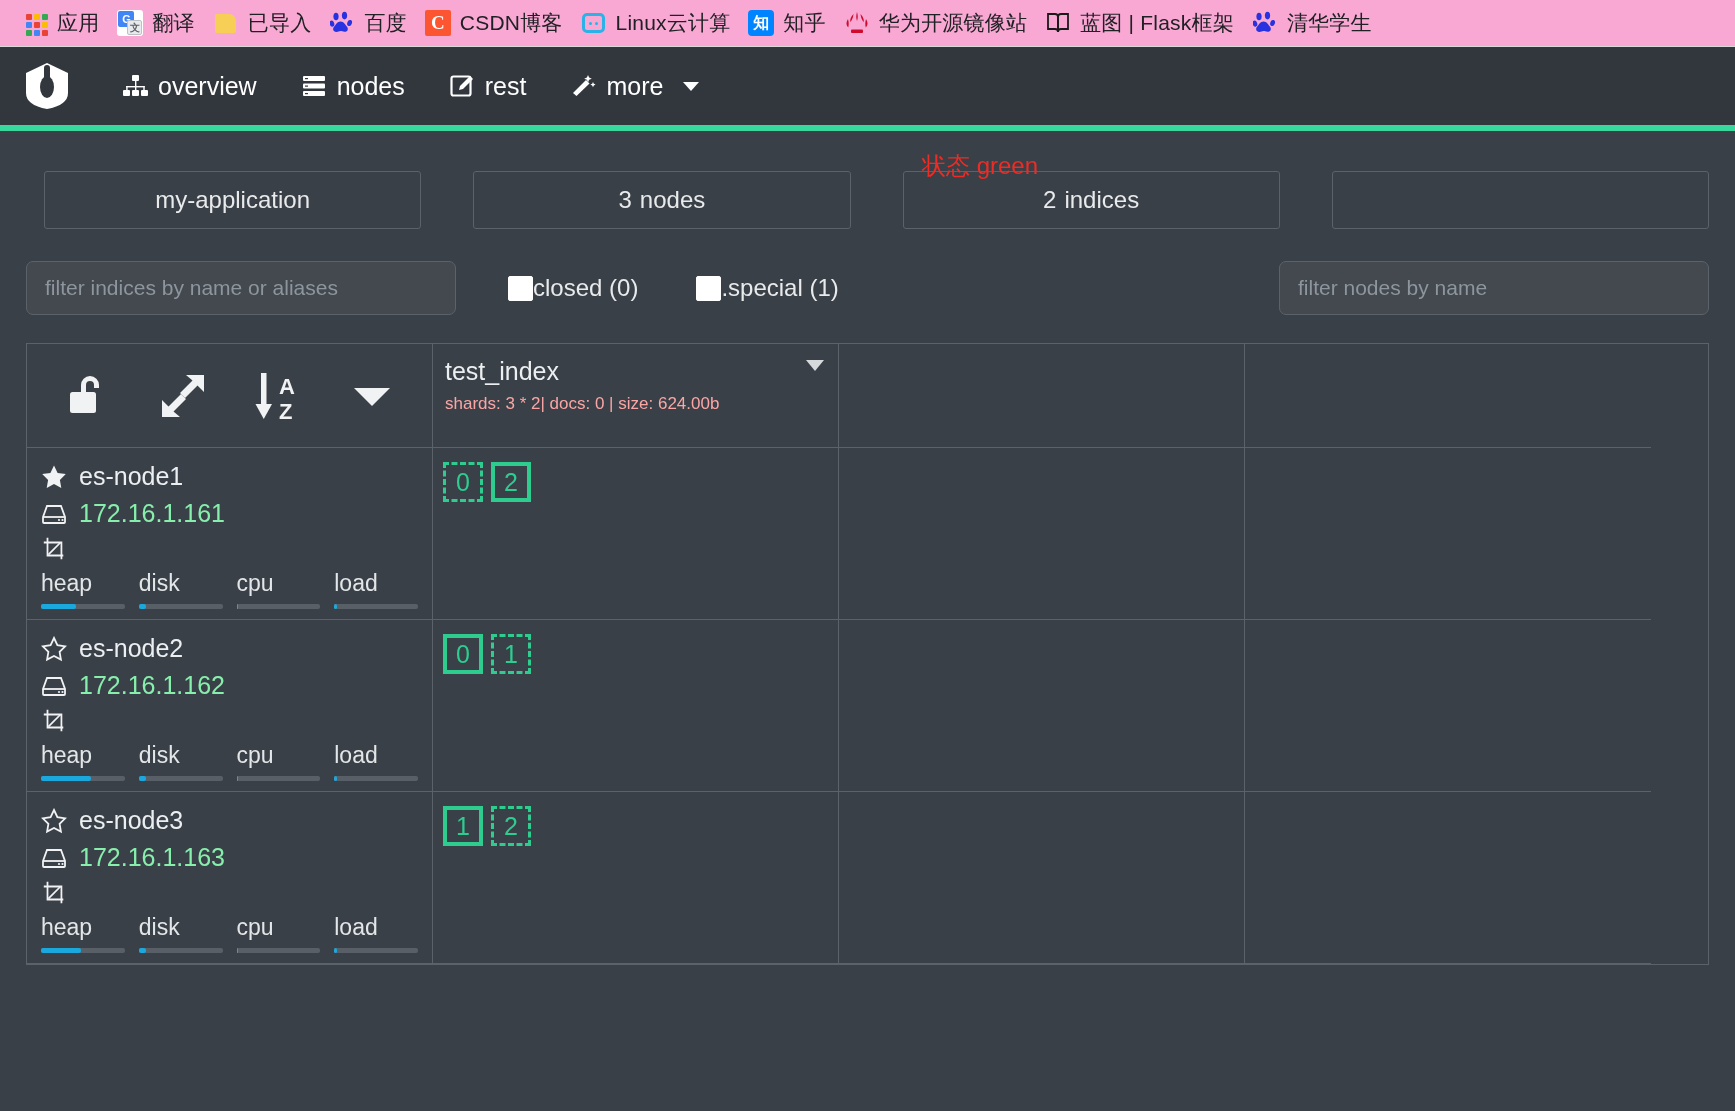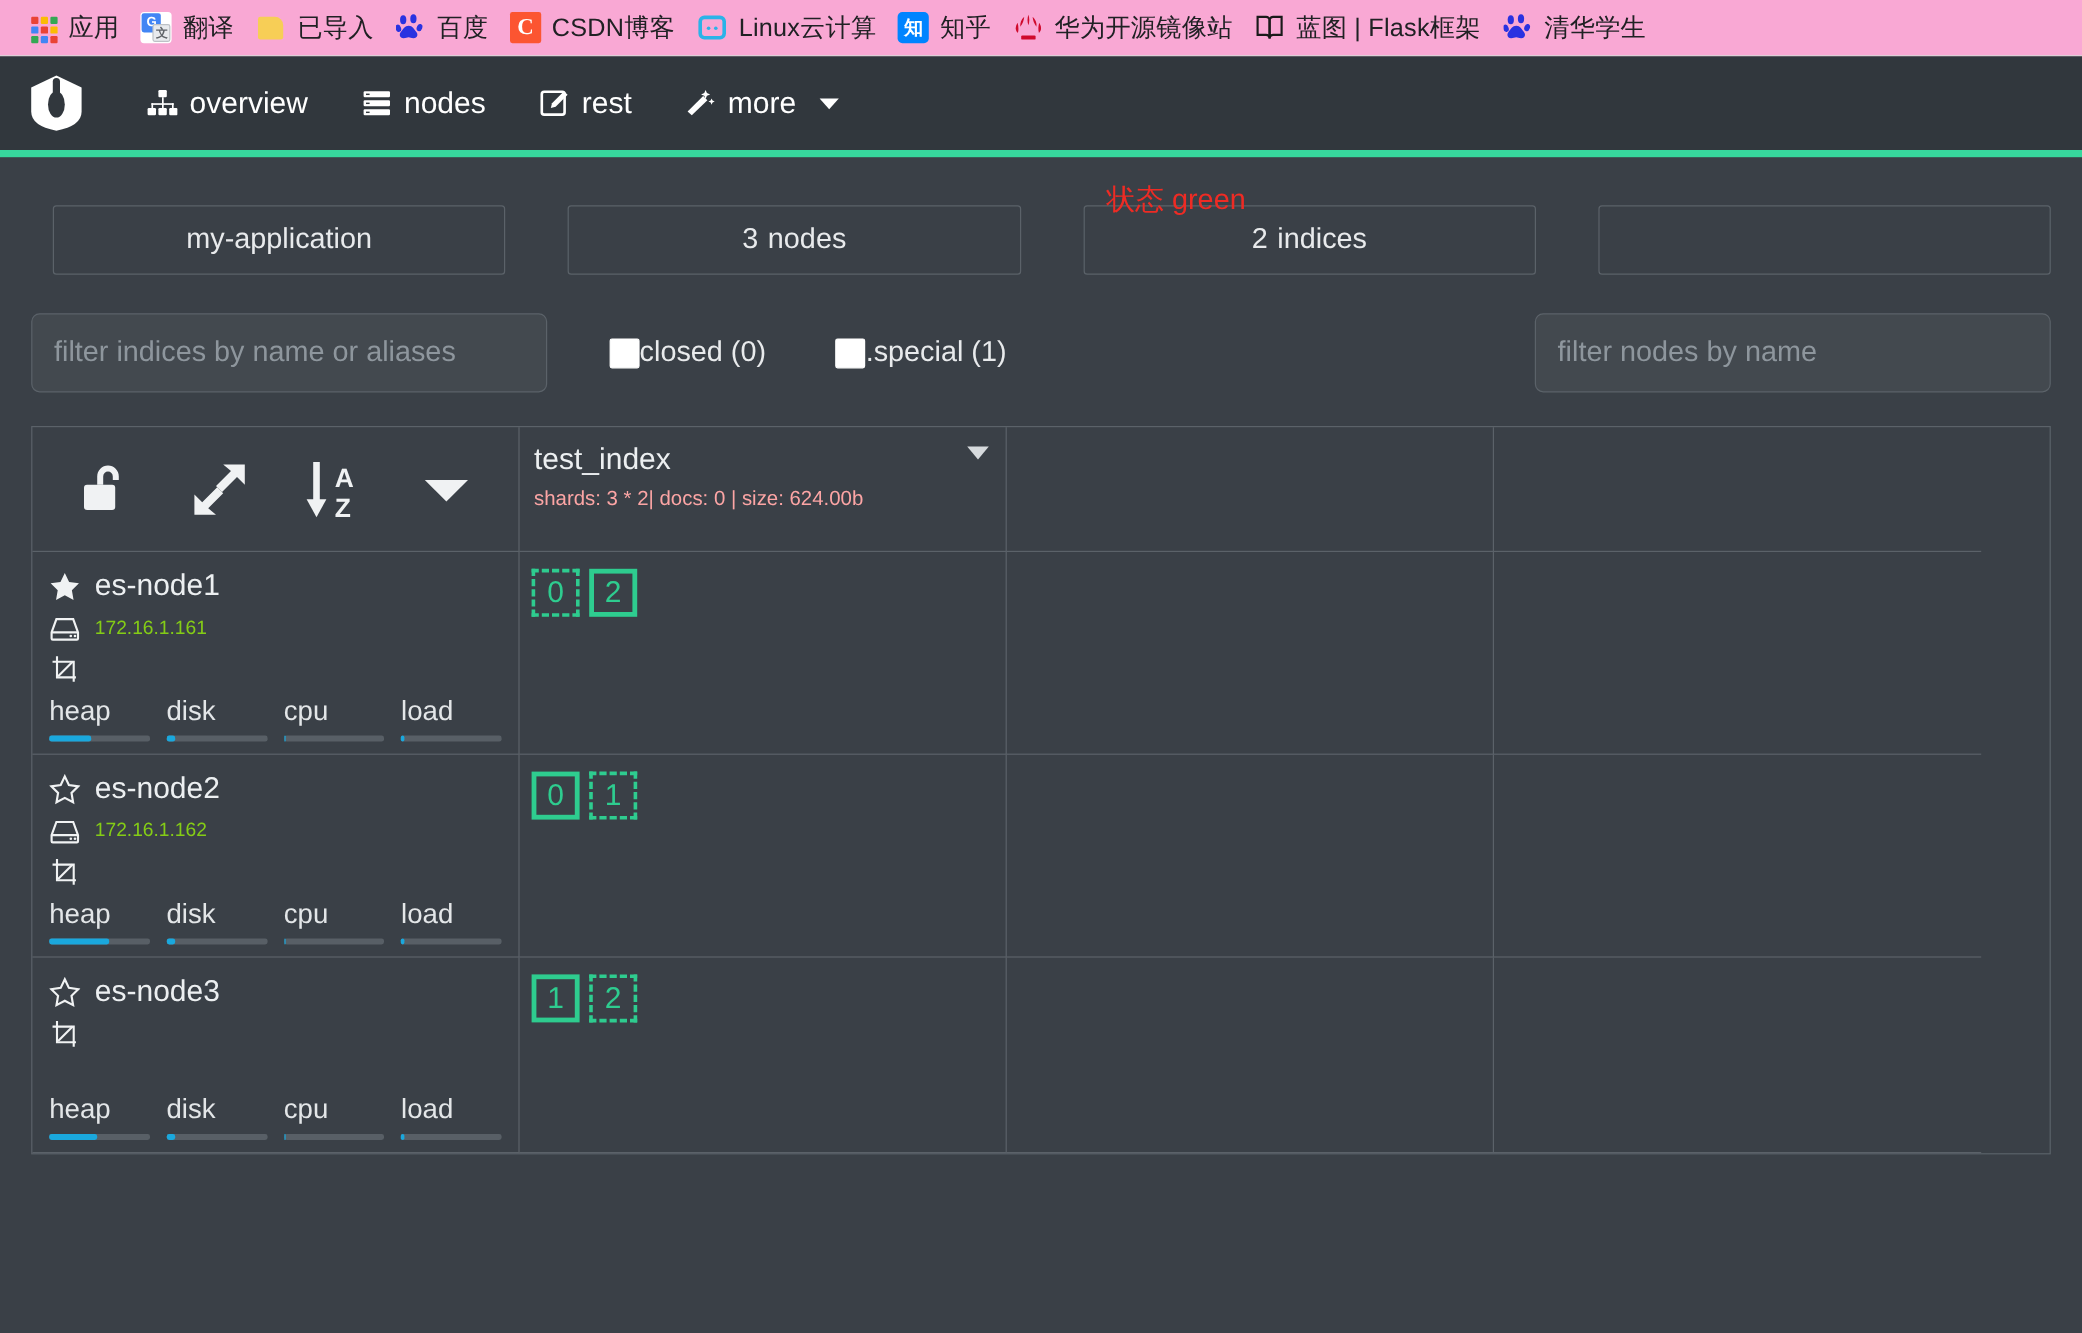--- a/index.html
+++ b/index.html
@@ -130,26 +130,26 @@
 
   
   #filters-row {
     display: flex;
     align-items: center;
     padding: 32px 26px 0 26px;
     gap: 52px;
   }
   .filter-input {
     width: 430px;
-    height: 66px;
+    height: 54px;
     background: #43494f;
     border: 1px solid #5b6269;
     border-radius: 7px;
     color: #cfd3d6;
-    font-size: 24px;
+    font-size: 21px;
     padding: 0 18px;
     outline: none;
     font-family: "Liberation Sans", sans-serif;
   }
   .filter-input::placeholder { color: #8e969d; }
   .checkbox-group { display: flex; align-items: center; gap: 58px; flex: 0 0 auto; }
   .cb-wrap { display: flex; align-items: center; cursor: pointer; }
   .cb-box {
     width: 25px; height: 25px;
     background: #ffffff;
@@ -197,21 +197,21 @@
   .empty-head { height: 104px; }
 
   
   .node-cell {
     min-height: 163px;
     padding: 14px 14px 10px 14px;
     display: flex; flex-direction: column;
   }
   .node-line { display: flex; align-items: center; gap: 12px; margin-bottom: 8px; }
   .node-name { font-size: 25px; color: #eceff1; }
-  .node-ip { font-size: 16px; color: #84cc16; }
+  .node-ip { font-size: 25px; color: #86efac; }
   .node-icon { width: 26px; height: 26px; display:inline-flex; align-items:center; justify-content:center; }
   .metrics {
     margin-top: auto;
     display: grid;
     grid-template-columns: repeat(4, 1fr);
     gap: 14px;
   }
   .metric-label { font-size: 23px; color: #e3e6e8; margin-bottom: 7px; }
   .metric-track { height: 5px; background: #585f66; border-radius: 2px; }
   .metric-fill { height: 5px; background: #1aa8dd; border-radius: 2px; }
@@ -601,20 +601,31 @@
     <div class="node-line">
       <span class="node-icon">
         <svg width="26" height="26" viewBox="0 0 26 26" fill="none" stroke="#f0f2f3" stroke-width="1.8">
           <path d="M13 2 L16.4 9.2 L24.2 10.3 L18.6 15.8 L19.9 23.6 L13 19.9 L6.1 23.6 L7.4 15.8 L1.8 10.3 L9.6 9.2 Z"></path>
         </svg>
       </span>
       <span class="node-name">es-node3</span>
     </div>
     <div class="node-line">
       <span class="node-icon">
+        <svg width="26" height="22" viewBox="0 0 26 22" fill="none" stroke="#f0f2f3" stroke-width="1.8">
+          <path d="M2 14 L6 3 h14 l4 11 v5 a1 1 0 0 1 -1 1 H3 a1 1 0 0 1 -1-1 Z"></path>
+          <line x1="2" y1="14" x2="24" y2="14"></line>
+          <circle cx="18" cy="17" r="1.1" fill="#f0f2f3" stroke="none"></circle>
+          <circle cx="21.5" cy="17" r="1.1" fill="#f0f2f3" stroke="none"></circle>
+        </svg>
+      </span>
+      <span class="node-ip">172.16.1.163</span>
+    </div>
+    <div class="node-line">
+      <span class="node-icon">
         <svg width="28" height="28" viewBox="0 0 28 28" fill="none" stroke="#f0f2f3" stroke-width="1.9">
           <path d="M7 2 V21 H24"></path>
           <path d="M3 7 H22 V25"></path>
           <line x1="21" y1="7" x2="8" y2="20"></line>
         </svg>
       </span>
     </div>
     <div class="metrics">
       <div>
         <div class="metric-label">heap</div>

